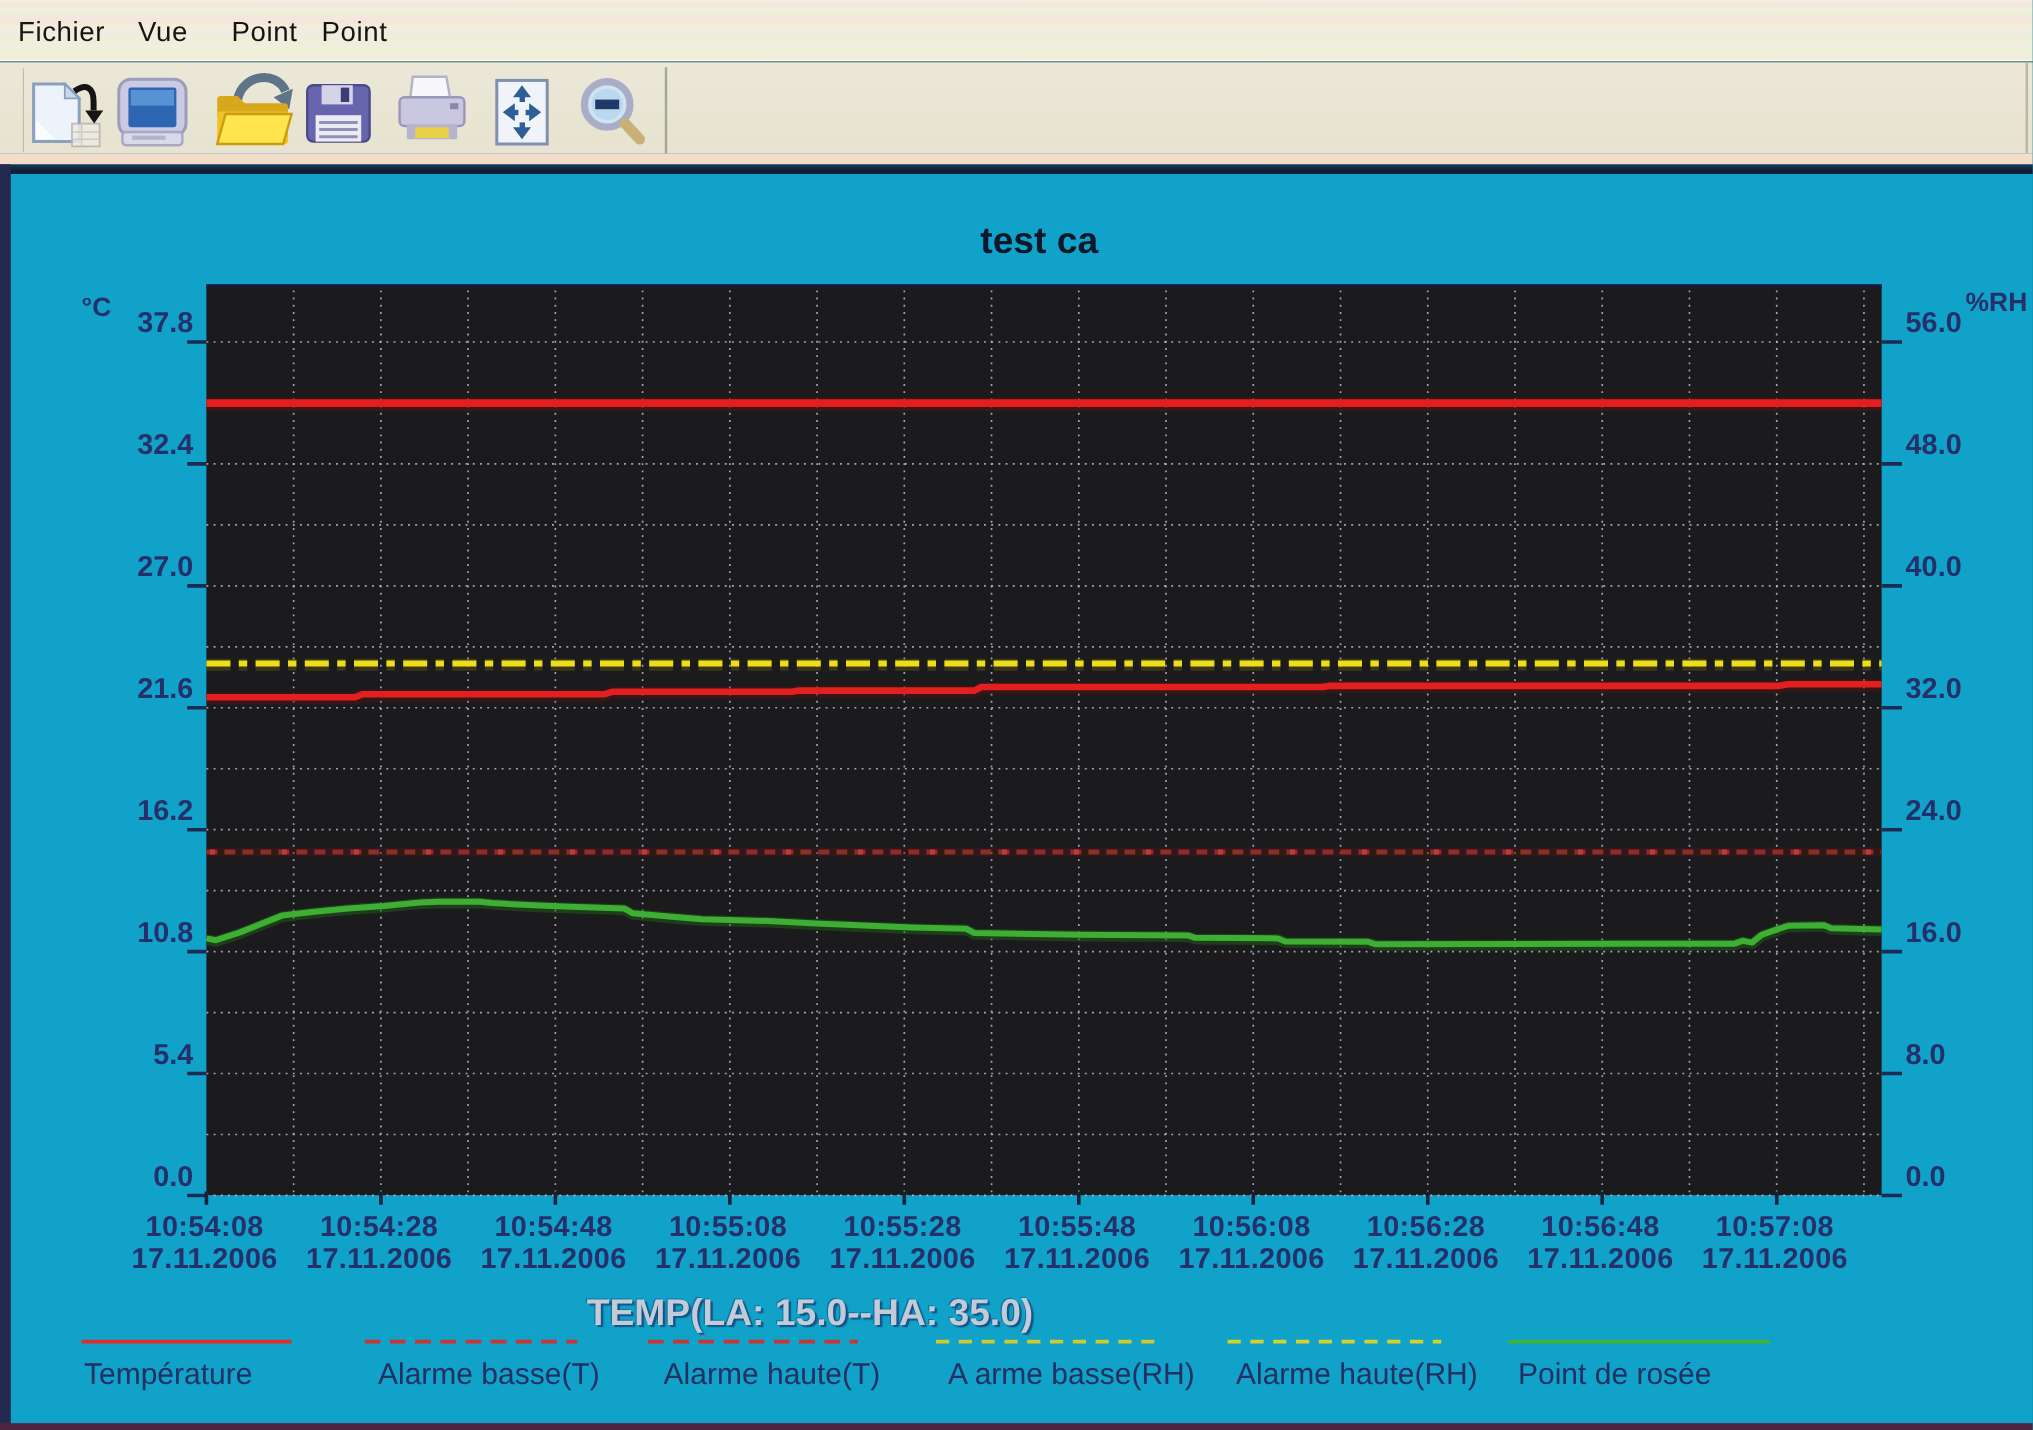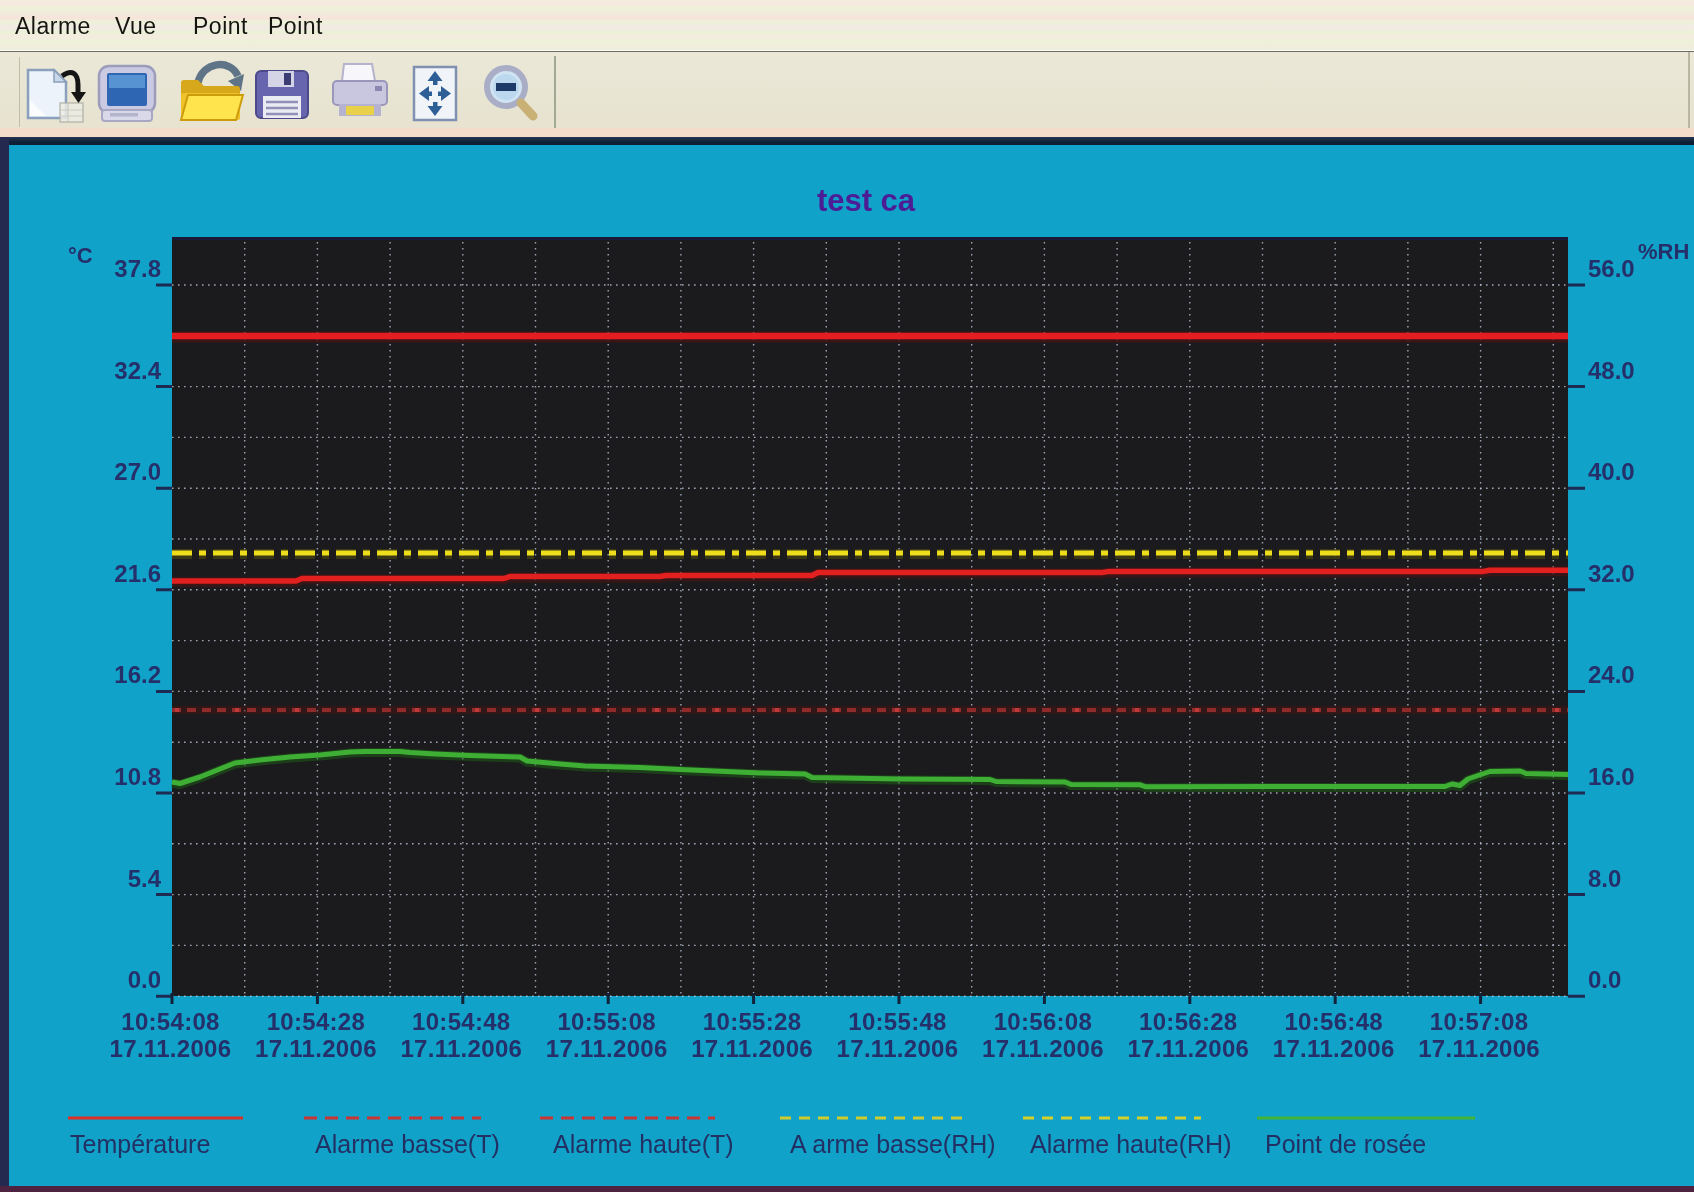--- a/index.html
+++ b/index.html
@@ -7,50 +7,51 @@
  background:linear-gradient(180deg,#f3efdf 0px,#f6e7de 4px,#eef3da 9px,#f1ebdc 13px,#f7e3da 18px,#edf2d9 22px,#f3e9e6 27px,#ebf1d7 32px,#f2ece0 37px,#eef2d8 42px,#f0eddc 47px,#efeedd 50px);}
 #menubar span{position:absolute;top:13px;font-size:23px;color:#15150f;letter-spacing:0.5px}
 #mline{position:absolute;left:0;top:50px;width:1694px;height:2px;background:#6a6a5e;border-top:1px solid #fdfdf6}
 #toolbar{position:absolute;left:0;top:52px;width:1694px;height:76px;
  background:linear-gradient(180deg,#ebe8d8 0%,#e7e4d2 70%,#e9e2d0 100%)}
 #pinkstrip{position:absolute;left:0;top:128px;width:1694px;height:9px;background:#f4dccb}
 #navband{position:absolute;left:0;top:137px;width:1694px;height:8px;background:linear-gradient(180deg,#233750 0%,#0f1f36 65%,#0d1d32 100%)}
 #client{position:absolute;left:0;top:145px;width:1694px;height:1047px;background:#10a2c8}
 #lborder{position:absolute;left:0;top:137px;width:9px;height:1055px;background:#23294f}
 #bborder{position:absolute;left:0;top:1186px;width:1694px;height:6px;background:#4e2340}
-#title{position:absolute;left:766px;top:183px;width:200px;text-align:center;font-size:31px;font-weight:bold;color:#4c1d95}
+#title{position:absolute;left:766px;top:183px;width:200px;text-align:center;font-size:31px;font-weight:bold;color:#0f172a}
 #tsep1{position:absolute;left:19px;top:57px;width:1px;height:70px;background:#c0bda9}
 #tsep2{position:absolute;left:554px;top:56px;width:2px;height:72px;background:#a3a896}
 #tsep3{position:absolute;left:1688px;top:52px;width:2px;height:76px;background:#b9b6a2}
 #hdr{position:absolute;left:0px;top:1076px;width:1694px;height:30px;font-size:31px;font-weight:bold;color:#c3cbd8;
  text-shadow:2px 2px 1px rgba(23,41,100,0.65),-1px -1px 0 rgba(23,41,100,0.4)}
 svg{position:absolute;left:0;top:0}
 .axlab{font-size:24px;font-weight:bold;fill:#25306b}
 .xlab{font-size:24px;font-weight:bold;fill:#25306b;letter-spacing:0.3px}
 .unit{font-size:22px;font-weight:bold;fill:#25306b}
 .legtxt{font-size:25px;fill:#223064}
 </style></head><body>
 <div id="client"></div>
 <div id="menubar">
-    <span style="left:15px">Alarme</span>
+    <span style="left:15px">Fichier</span>
     <span style="left:115px">Vue</span>
     <span style="left:193px">Point</span>
     <span style="left:268px">Point</span>
   </div>
 <div id="mline"></div>
 <div id="toolbar"></div>
 <div id="pinkstrip"></div>
 <div id="navband"></div>
 <div id="lborder"></div>
 <div id="bborder"></div>
 <div id="title">test ca</div>
 <div id="tsep1"></div>
 <div id="tsep2"></div>
 <div id="tsep3"></div>
 <div id="hdr">
+    <span style="position:absolute;left:489px">TEMP(LA: 15.0--HA: 35.0)</span>
   </div>
 <svg width="1694" height="1192" viewBox="0 0 1694 1192">
 
 <rect x="172" y="237" width="1396" height="759" fill="#1b1b1d"></rect>
 <rect x="172" y="237" width="1396" height="3" fill="#191938"></rect>
 
 <path d="M244.7 242 V994 M317.4 242 V994 M390.1 242 V994 M462.8 242 V994 M535.5 242 V994 M608.2 242 V994 M680.9 242 V994 M753.6 242 V994 M826.3 242 V994 M899.0 242 V994 M971.7 242 V994 M1044.4 242 V994 M1117.1 242 V994 M1189.8 242 V994 M1262.5 242 V994 M1335.2 242 V994 M1407.9 242 V994 M1480.6 242 V994 M1553.3 242 V994" stroke="#c3cde0" stroke-width="1.4" stroke-dasharray="1.6 4.4" fill="none" opacity="0.78"></path>
 <path d="M172 285.0 H1568 M172 335.8 H1568 M172 386.6 H1568 M172 437.4 H1568 M172 488.2 H1568 M172 539.0 H1568 M172 589.8 H1568 M172 640.6 H1568 M172 691.4 H1568 M172 742.2 H1568 M172 793.0 H1568 M172 843.8 H1568 M172 894.6 H1568 M172 945.4 H1568 M172 996.2 H1568" stroke="#c3cde0" stroke-width="1.4" stroke-dasharray="1.6 4.4" fill="none" opacity="0.78"></path>
 
 <path d="M156 285.0 H172 M156 386.6 H172 M156 488.2 H172 M156 589.8 H172 M156 691.4 H172 M156 793.0 H172 M156 894.6 H172 M156 996.2 H172" stroke="#1d2a52" stroke-width="3" fill="none"></path>

